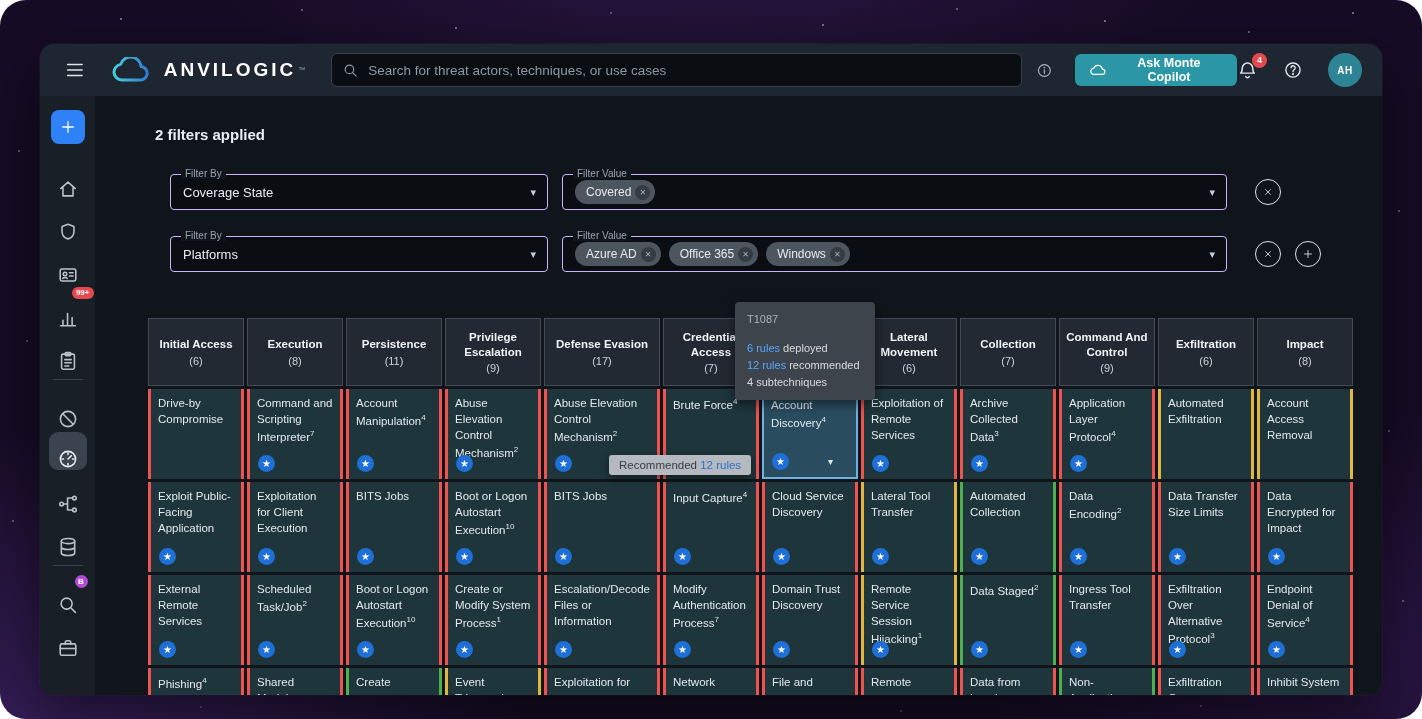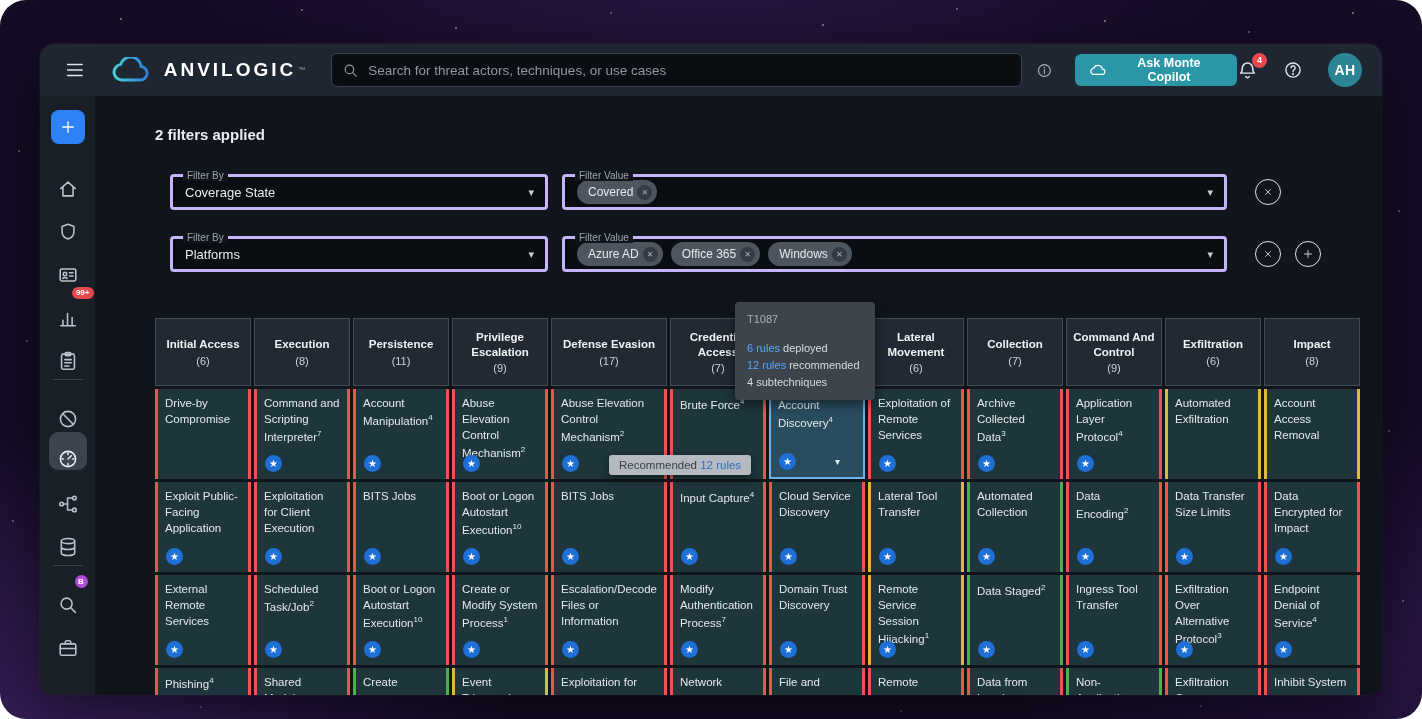--- a/index.html
+++ b/index.html
@@ -51,21 +51,21 @@
     background:var(--accent-teal,#2b96a5); border:none; border-radius:6px; padding:0 14px;
     color:#fff; font-size:12.5px; font-weight:bold; font-family:inherit; }
   .copilot .c{ width:18px; height:18px; }
   .tb-right{ margin-left:auto; display:flex; align-items:center; gap:25px; margin-right:4px; }
   .bell-wrap{ position:relative; cursor:pointer; }
   .bell{ width:21px; height:21px; color:#dfe5ea; display:block; }
   .bell-badge{ position:absolute; top:-7px; right:-9px; background:var(--badge-red,#e5484d); color:#fff;
     font-size:9px; font-weight:bold; min-width:15px; height:15px; border-radius:8px;
     display:flex; align-items:center; justify-content:center; padding:0 3px; }
   .help{ width:20px; height:20px; color:#dfe5ea; cursor:pointer; }
-  .avatar{ width:34px; height:34px; border-radius:50%; background:#2d8494; color:#fff; font-size:14px;
+  .avatar{ width:34px; height:34px; border-radius:50%; background:#2d8494; color:#fff; font-size:10px;
     font-weight:bold; display:flex; align-items:center; justify-content:center; letter-spacing:.5px; cursor:pointer; }
 
   
   .wbody{ display:flex; height:599px; }
   .sidebar{ width:55px; background:#181f27; display:flex; flex-direction:column; align-items:center; padding-top:14px; flex:none; }
   .sb-plus{ width:34px; height:34px; border-radius:8px; background:#2f81f7; color:#fff;
     display:flex; align-items:center; justify-content:center; margin-bottom:13px; cursor:pointer; }
   .sb-plus .sb-icon{ width:18px; height:18px; }
   .sb-item{ position:relative; width:38px; height:43px; display:flex; align-items:flex-end; justify-content:center;
     color:#b9c3cc; cursor:pointer; }
@@ -75,40 +75,40 @@
   .sb-badge{ position:absolute; top:1px; right:-7px; background:var(--badge-red,#e5484d); color:#fff;
     font-size:8px; font-weight:bold; padding:2px 4px; border-radius:8px; line-height:1; }
   .sb-badge.purple{ background:var(--badge-purple,#b44bd8); right:-1px; top:2px; width:13px; height:13px;
     padding:0; border-radius:50%; display:flex; align-items:center; justify-content:center; }
 
   .main{ flex:1; position:relative; background:#10151b; }
   .filters-title{ position:absolute; left:60px; top:30px; font-size:15px; font-weight:bold; color:#e9edf1; }
 
   .filter-row{ position:absolute; left:0; width:100%; height:36px; }
   .r1{ top:78px; } .r2{ top:140px; }
-  .fbox{ position:absolute; height:36px; background:#0a0e13; border:3px solid #c4b5fd; border-radius:4px;
+  .fbox{ position:absolute; height:36px; background:#0a0e13; border:1px solid #c4b5fd; border-radius:4px;
     display:flex; align-items:center; padding:0 30px 0 12px; cursor:pointer; }
   .fby{ left:75px; width:378px; }
   .fval{ left:467px; width:665px; }
   .flabel{ position:absolute; top:-7px; left:10px; font-size:10px; color:#9aa4ae; background:#10151b; padding:0 4px; }
   .fvalue{ font-size:13px; color:#e8ecf0; }
   .fcaret{ position:absolute; right:11px; top:50%; transform:translateY(-50%); color:#c6cdd4; font-size:11px; }
   .chiprow{ display:flex; gap:8px; align-items:center; }
   .chip{ background:#4d565f; border-radius:13px; height:24px; padding:0 5px 0 11px; font-size:12px;
     color:#e6eaee; display:inline-flex; align-items:center; gap:4px; cursor:pointer; }
   .chip-x{ width:15px; height:15px; border-radius:50%; background:#333b43; color:#a6b0ba; font-size:8px;
     display:flex; align-items:center; justify-content:center; cursor:pointer; }
   .circle-btn{ position:absolute; top:5px; width:26px; height:26px; border-radius:50%;
     border:1.5px solid #dfe4e8; color:#dfe4e8; display:flex; align-items:center; justify-content:center;
     cursor:pointer; background:transparent; }
   .circle-btn .ci{ width:12px; height:12px; display:block; }
   .btn-x{ left:1160px; } .btn-plus{ left:1200px; }
 
   
-  .matrix-wrap{ position:absolute; left:60px; top:222px; width:1205px; height:377px; overflow:hidden; }
+  .matrix-wrap{ position:absolute; left:53px; top:222px; width:1205px; height:377px; overflow:hidden; }
   .matrix{ display:grid; grid-template-columns:repeat(12,1fr); gap:3px; width:100%; }
   .hcell{ height:68px; background:#222932; border:1px solid #434c56; display:flex; flex-direction:column;
     align-items:center; justify-content:center; gap:3px; text-align:center; padding:4px 3px; cursor:pointer; }
   .h-name{ font-size:11.5px; font-weight:bold; color:#f0f3f6; line-height:1.25; }
   .h-count{ font-size:11px; color:#cdd3da; }
   .cell{ position:relative; height:90px; background:#1d353b; border-left:3px solid transparent;
     border-right:3px solid transparent; padding:7px; font-size:11.5px; color:#e4e9ec; line-height:1.38; cursor:pointer; }
   .cell.red{ border-color:var(--red,#ef5350); }
   .cell.yellow{ border-color:var(--yellow,#e0b63c); }
   .cell.green{ border-color:var(--green,#4caf50); }

